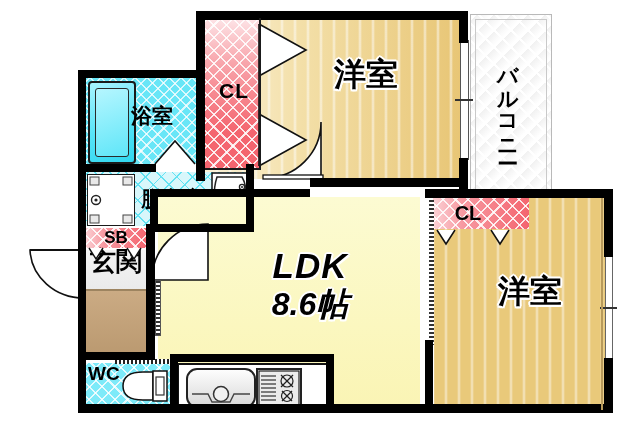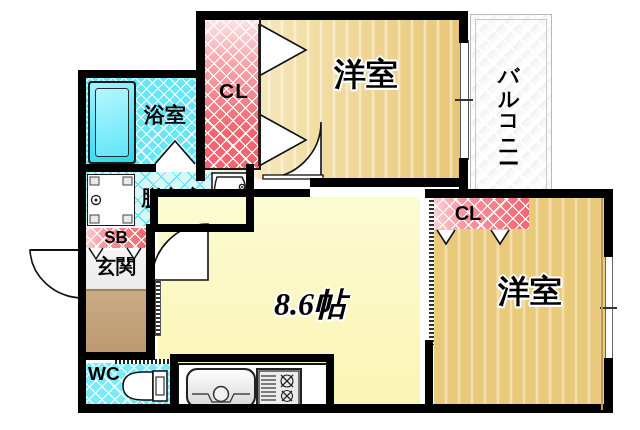--- a/index.html
+++ b/index.html
@@ -73,21 +73,21 @@
   .f-tataki{background:linear-gradient(180deg,#cbab84 0%,#bb9a71 100%);}
   .f-white{background:#ffffff;}
 
   
   .lbl{position:absolute;color:#000;font-weight:bold;line-height:1.04;
        text-align:center;white-space:pre;
        text-shadow:
          2px 0 0 #fff,-2px 0 0 #fff,0 2px 0 #fff,0 -2px 0 #fff,
          1.5px 1.5px 0 #fff,-1.5px 1.5px 0 #fff,1.5px -1.5px 0 #fff,-1.5px -1.5px 0 #fff;}
   .lbl.plain{text-shadow:none;}
-  .jp{font-family:Liberation Serif, serif;text-align:center;}
+  .jp{font-family:Liberation Sans, sans-serif;text-align:center;}
   .ital{font-style:italic;}
   .vert{writing-mode:vertical-rl;text-orientation:upright;}
 
   
   .tub{position:absolute;background:linear-gradient(160deg,#a8f4ff 0%,#57e4f8 55%,#30d7ef 100%);
        border:2px solid #1a1a1a;border-radius:4px;}
   .tub-in{position:absolute;border:1.5px solid #2a2a2a;border-radius:3px;
           background:linear-gradient(160deg,#b5f6ff,#5fe6f8);}
   .box-w{position:absolute;background:#fff;border:1.5px solid #1a1a1a;}
   .sink-k{position:absolute;background:linear-gradient(180deg,#fdfdfd,#d9d9d9);
@@ -122,21 +122,21 @@
     <rect x="0" y="55" width="60" height="4" fill="#fff" stroke="#111" stroke-width="1.3"></rect>
   </svg>
 
   <div class="abs" style="left:460px;top:40px;width:9px;height:120px;background:#fff;border-left:1.5px solid #555;border-right:1.5px solid #555;"></div>
   <div class="abs" style="left:455px;top:99px;width:18px;height:2px;background:#333;"></div>
 
   <div class="abs f-bath" style="left:85px;top:77px;width:112px;height:87px;"></div>
   <div class="tub" style="left:88px;top:81px;width:44px;height:79px;">
     <div class="tub-in" style="left:5px;top:5px;right:5px;bottom:5px;"></div>
   </div>
-  <div class="lbl jp plain" style="left:133px;top:105px;width:64px;font-size:21px;">浴室</div>
+  <div class="lbl jp plain" style="left:120px;top:105px;width:64px;font-size:21px;">浴室</div>
 
   <svg class="abs" style="left:153px;top:138px;width:44px;height:28px;">
     <polyline points="2,26 22,3 42,26" fill="#fff" stroke="#111" stroke-width="1.6"></polyline>
   </svg>
 
   <div class="abs f-dress" style="left:85px;top:172px;width:168px;height:54px;"></div>
 
   <div class="box-w" style="left:87px;top:174px;width:46px;height:50px;background:#fff;">
     <svg style="position:absolute;left:0;top:0;width:46px;height:50px;">
       <rect x="2" y="2" width="9" height="8" fill="#e9e9e9" stroke="#444" stroke-width="1"></rect>
@@ -155,33 +155,34 @@
     <circle cx="30" cy="14" r="2.6" fill="#fff" stroke="#222" stroke-width="1.3"></circle>
     <circle cx="30" cy="14" r="1" fill="#222"></circle>
   </svg>
 
   <div class="abs f-cl h" style="left:85px;top:228px;width:62px;height:20px;"></div>
   <div class="lbl plain" style="left:85px;top:229px;width:62px;font-size:17px;">SB</div>
 
   <div class="abs f-genkan" style="left:85px;top:250px;width:62px;height:40px;"></div>
   <div class="abs f-tataki" style="left:85px;top:290px;width:62px;height:62px;"></div>
   <div class="abs" style="left:85px;top:289px;width:62px;height:1.5px;background:#9d8460;"></div>
-  <div class="lbl jp plain" style="left:85px;top:256px;width:62px;font-size:20px;">玄関</div>
+  <div class="lbl jp plain" style="left:85px;top:248px;width:62px;font-size:26px;">玄関</div>
 
   <svg class="abs" style="left:87px;top:248px;width:58px;height:12px;">
     <polyline points="2,0 9,11 16,0" fill="#fff" stroke="#111" stroke-width="1.4"></polyline>
     <polyline points="40,0 47,11 54,0" fill="#fff" stroke="#111" stroke-width="1.4"></polyline>
   </svg>
 
   <svg class="abs" style="left:28px;top:248px;width:58px;height:52px;">
     <path d="M56,2 L2,2 A54,50 0 0,0 56,50 Z" fill="#fff" stroke="#111" stroke-width="1.6"></path>
     <line x1="2" y1="2" x2="56" y2="2" stroke="#111" stroke-width="1.8"></line>
   </svg>
 
   <div class="abs f-ldk" style="left:158px;top:197px;width:262px;height:215px;"></div>
+  <div class="lbl ital" style="left:245px;top:248px;width:130px;font-size:35px;letter-spacing:1px;">LDK</div>
   <div class="lbl jp ital" style="left:245px;top:288px;width:130px;font-size:32px;">8.6帖</div>
 
   <svg class="abs" style="left:150px;top:222px;width:62px;height:60px;">
     <path d="M58,2 A56,56 0 0,0 2,58 L58,58 Z" fill="#fff" stroke="#111" stroke-width="1.6"></path>
   </svg>
 
   <div class="abs" style="left:155px;top:280px;width:6px;height:56px;
               background:repeating-linear-gradient(180deg,#333 0 2px,#fff 2px 4px);border:1px solid #555;"></div>
 
   <div class="abs" style="left:177px;top:363px;width:152px;height:46px;background:#fff;border:2px solid #111;"></div>

